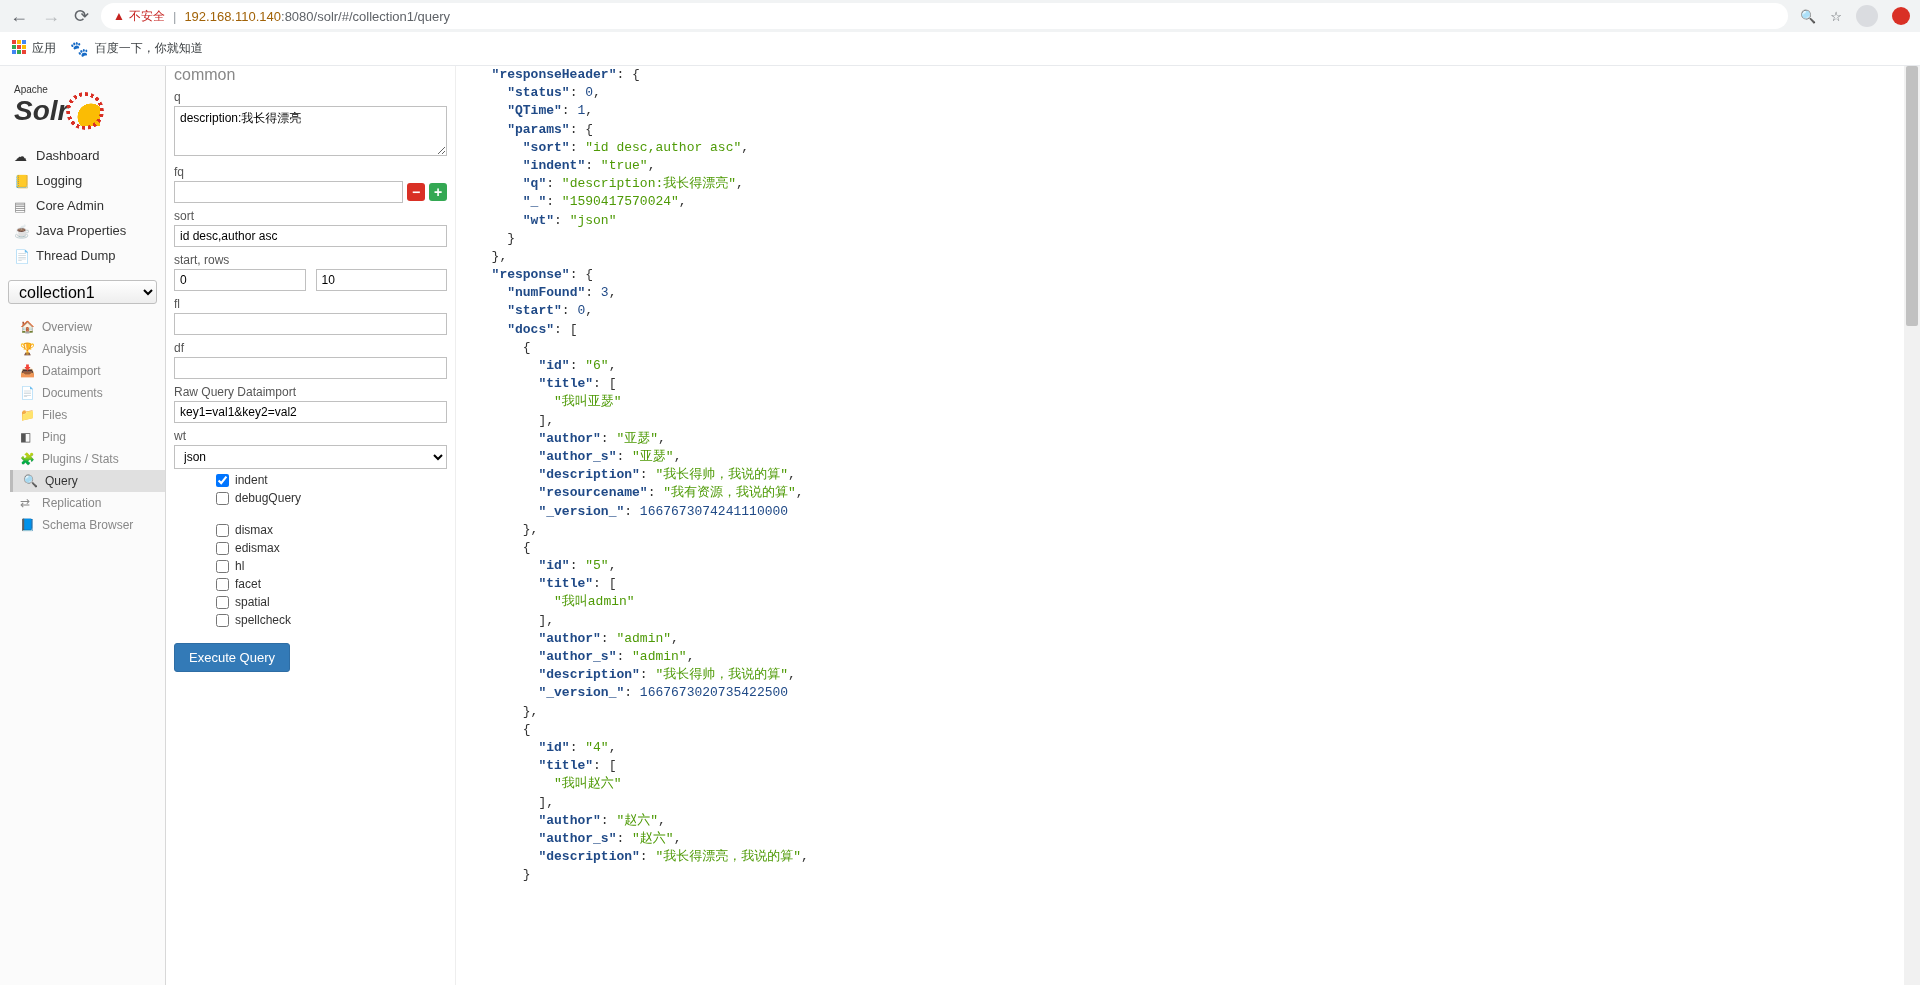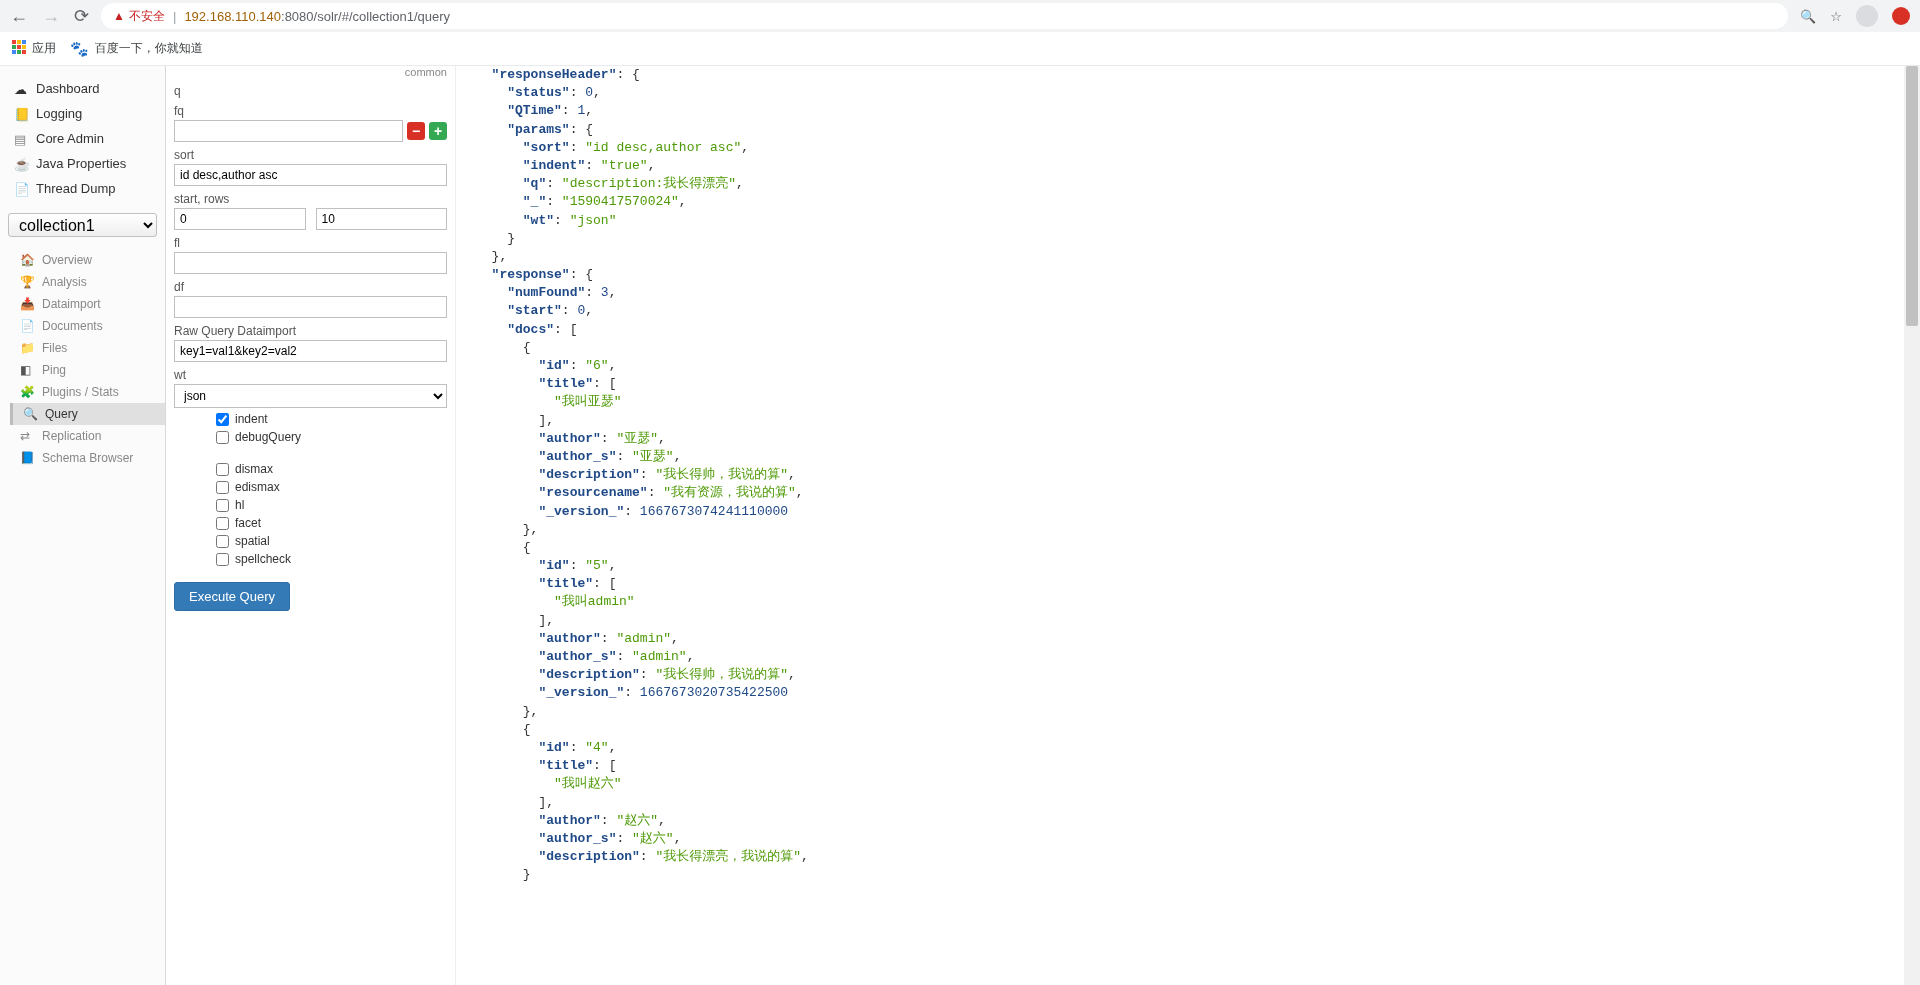--- a/index.html
+++ b/index.html
@@ -100,20 +100,27 @@
     </span>
   <span style="display:flex;align-items:center;gap:6px">
       <span class="baidu-paw">🐾</span>
       <span>百度一下，你就知道</span>
     </span>
 </div>
 
 <div class="app">
 
   <div class="sidebar">
+    <div class="logo-wrap">
+      <div class="logo-sub">Apache</div>
+      <div class="logo-main">
+          <span>Solr</span>
+          <span class="sun"></span>
+        </div>
+    </div>
     <div class="nav-item">
         <span class="nav-icon">☁</span>
         <span>Dashboard</span>
       </div>
     <div class="nav-item">
         <span class="nav-icon" style="color:#c9a227">📒</span>
         <span>Logging</span>
       </div>
     <div class="nav-item">
         <span class="nav-icon" style="color:#888">▤</span>
@@ -166,22 +173,23 @@
           <span>Replication</span>
         </div>
       <div class="nav-item">
           <span class="nav-icon" style="color:#6a8fd4">📘</span>
           <span>Schema Browser</span>
         </div>
     </div>
   </div>
 
   <div class="form-pane">
-    <div style="text-align:right;color:#888;font-size:11px">common</div>
+    <div style="text-align:left;color:#888;font-size:16px">common</div>
     <label>q</label>
+    <textarea style="">description:我长得漂亮</textarea>
     <label>fq</label>
     <div class="fq-row">
       <input type="text" value="" style="">
       <span class="pm minus">−</span>
       <span class="pm plus">+</span>
     </div>
     <label>sort</label>
     <input type="text" value="id desc,author asc" style="">
     <label>start, rows</label>
     <div class="row2">

